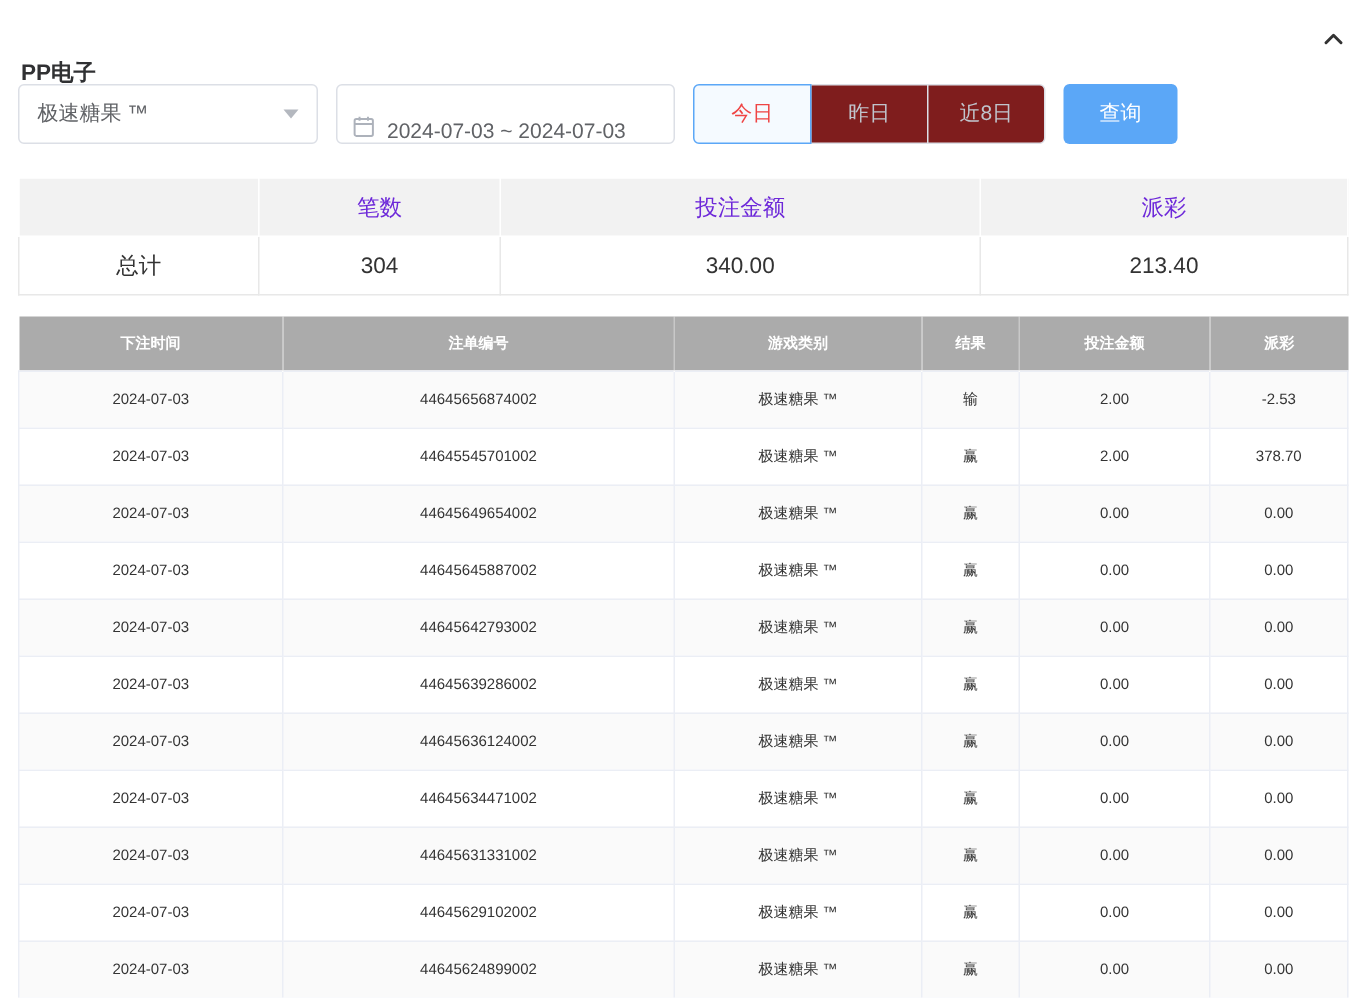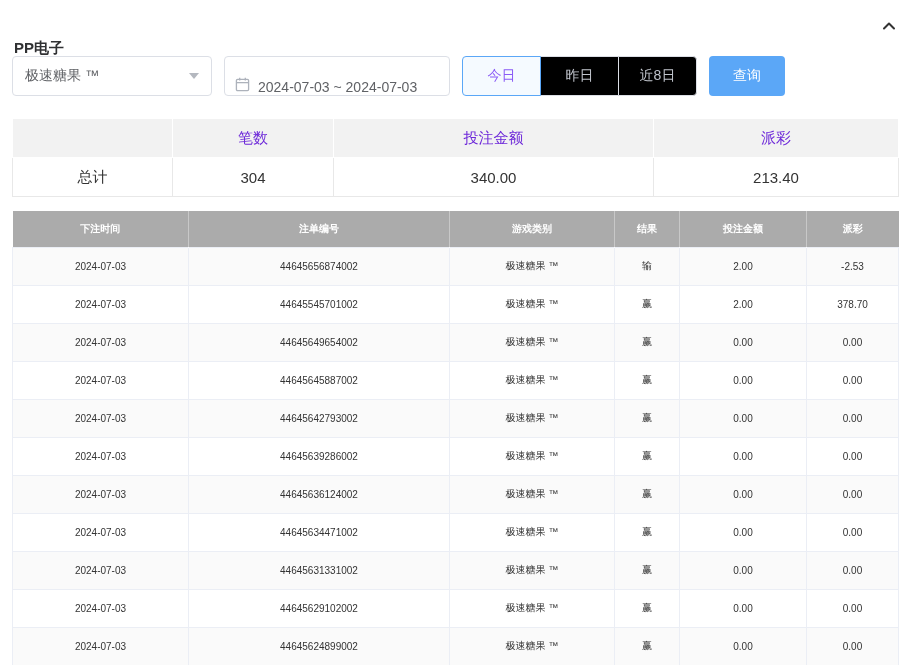--- a/index.html
+++ b/index.html
@@ -33,29 +33,29 @@
     border-top: 6px solid #b4b8bf;
   }
   .date-box {
     width: 226px; height: 40px; margin-left: 12px;
     border: 1px solid #dcdfe6; border-radius: 4px;
     display: flex; align-items: flex-end; gap: 8px;
     padding: 0 10px; font-size: 14px; color: #606266; cursor: pointer; background: #fff;
   }
   .range-group { display: flex; margin-left: 12px; }
   .range-btn {
-    min-width: 79px; height: 40px; background: #000000;
+    min-width: 79px; height: 40px; background: #7f1d1d;
     border: 1px solid #dcdfe6; margin-left: -1px;
     display: flex; align-items: center; justify-content: center;
     font-size: 14px; color: #c0c4cc; cursor: pointer;
   }
   .range-btn:first-child { margin-left: 0; border-radius: 4px 0 0 4px; }
   .range-btn:last-child { border-radius: 0 4px 4px 0; }
   .range-btn.active {
-    color: #8b5cf6; border-color: #5ba7f7; background: #f5faff;
+    color: #ef4444; border-color: #5ba7f7; background: #f5faff;
     position: relative; z-index: 1;
   }
   .search-btn {
     margin-left: 12px; width: 76px; height: 40px;
     background: #5ba7f7; color: #fff; border: none; border-radius: 4px;
     font-size: 14px; cursor: pointer;
   }
 
   
   .summary-table {

